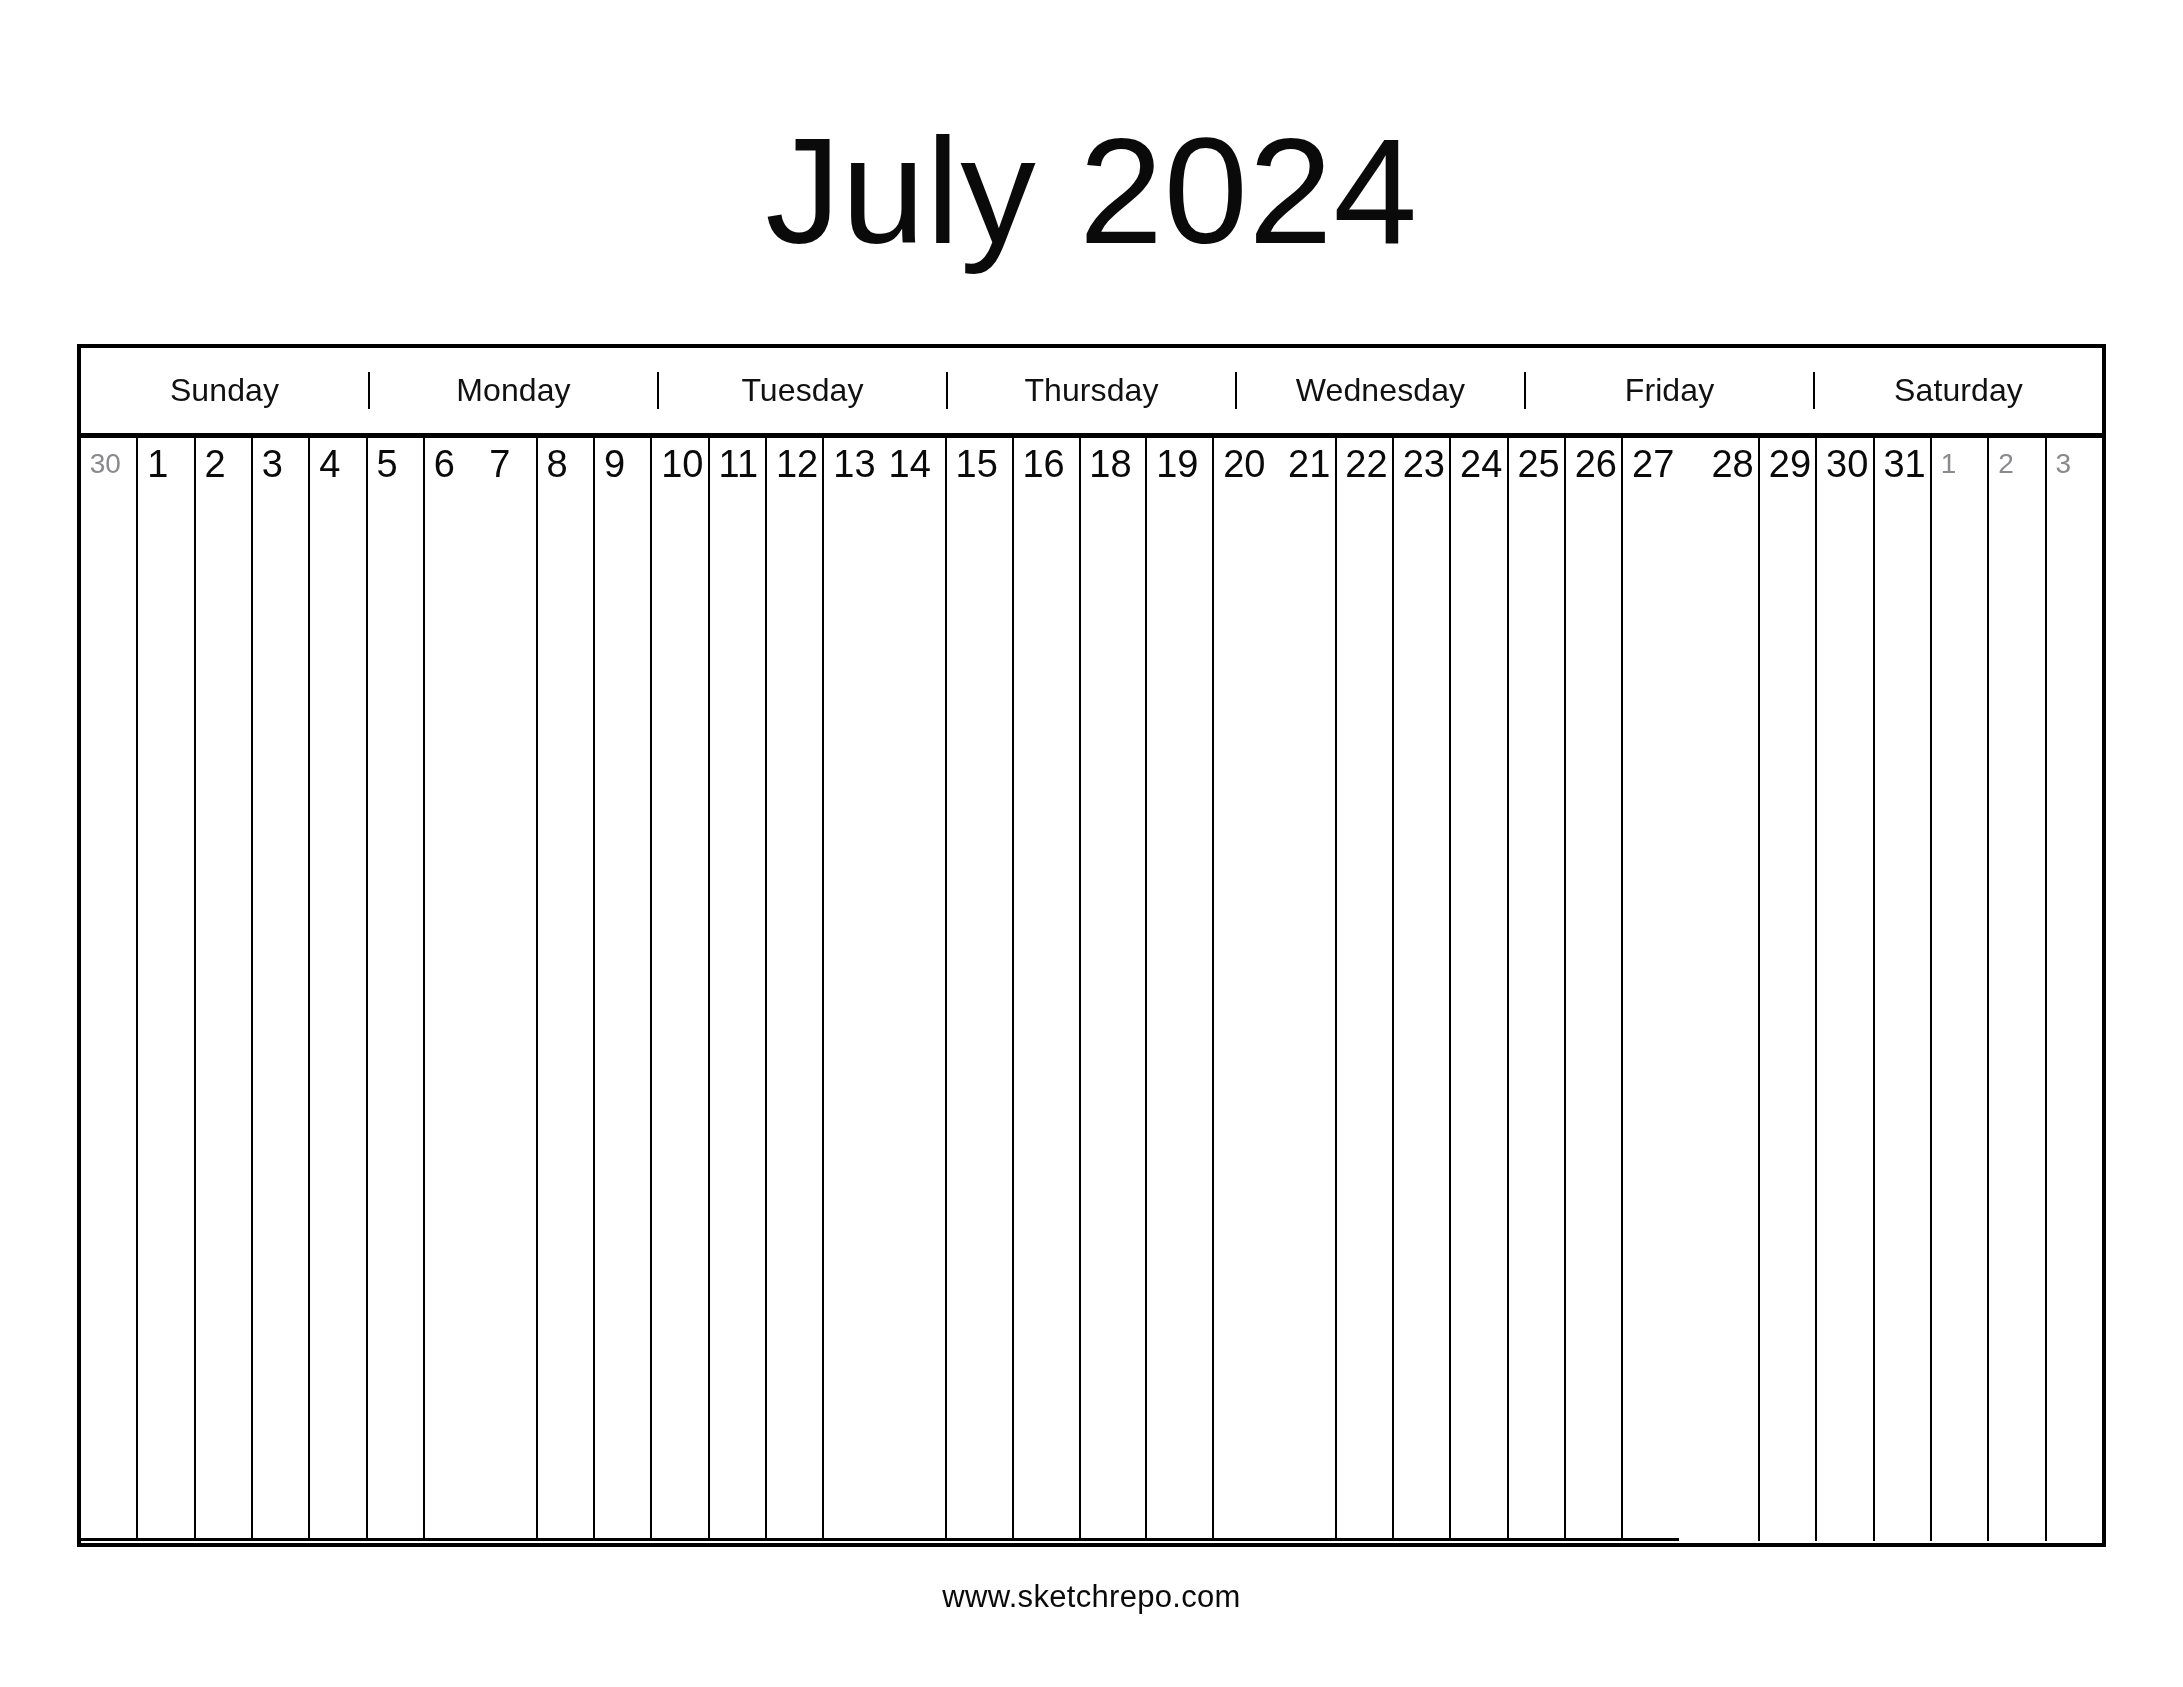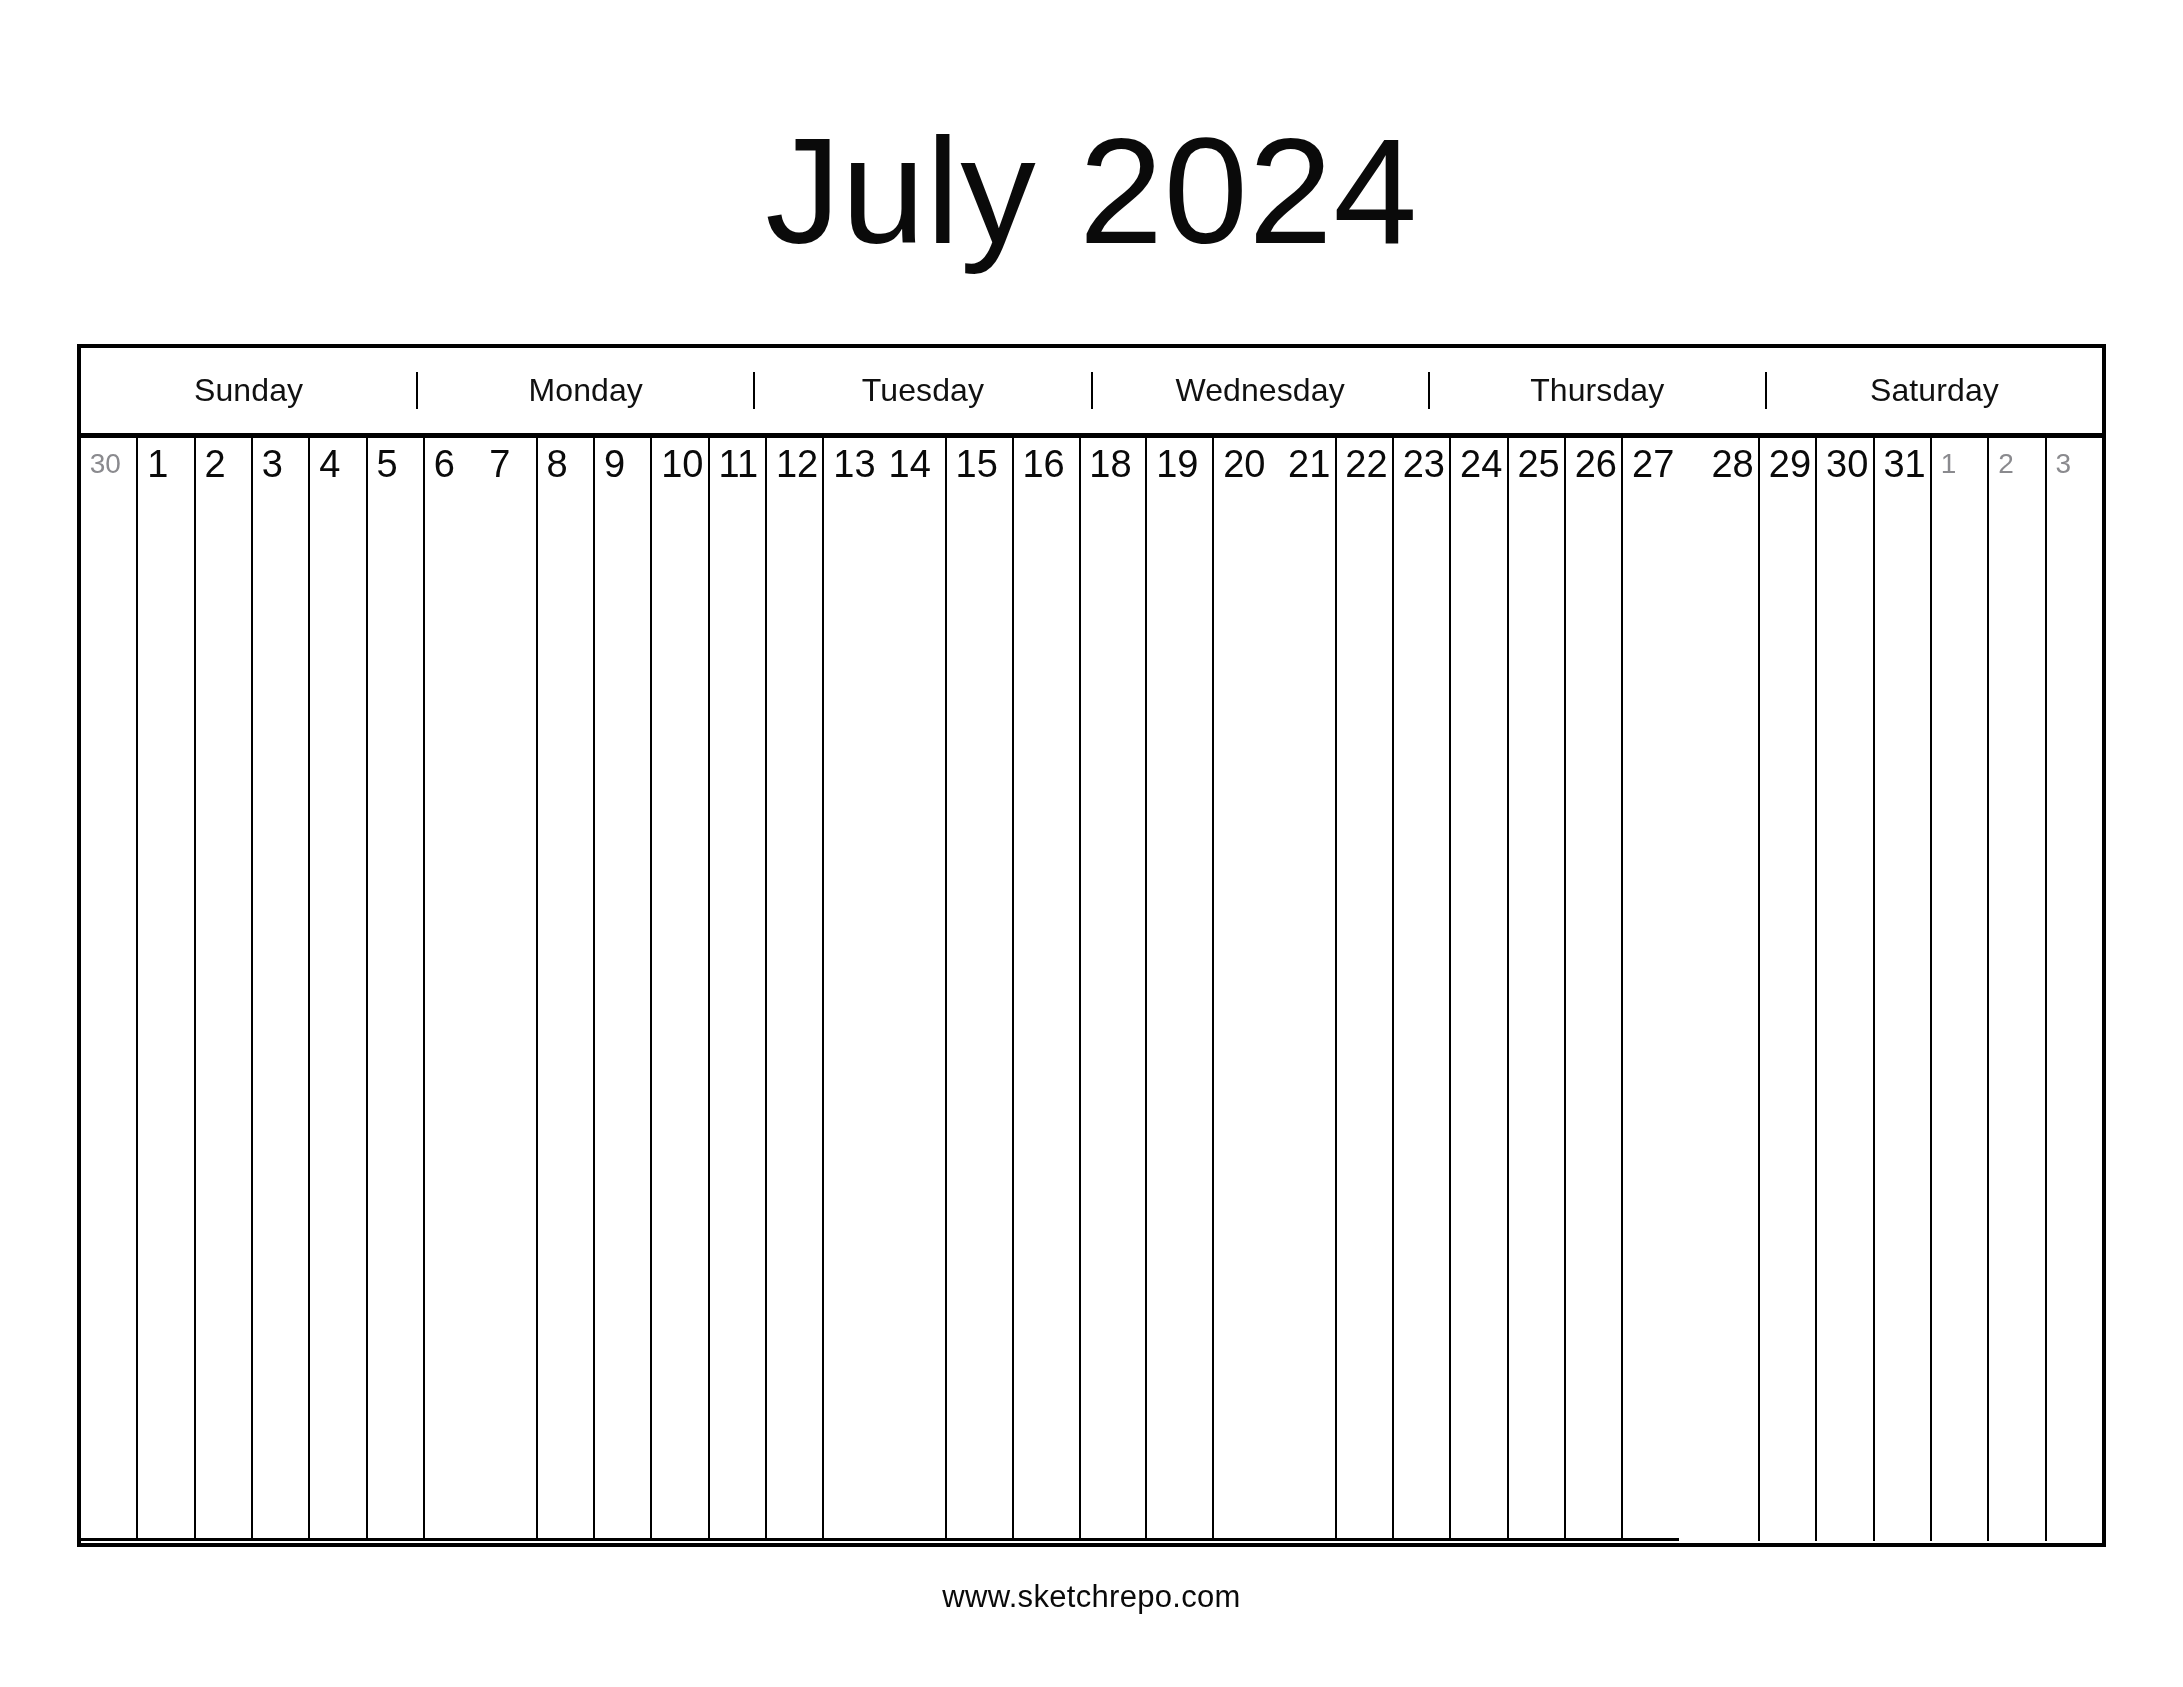--- a/index.html
+++ b/index.html
@@ -140,24 +140,27 @@
       <div class="weekday-cell">
         <span>Sunday</span>
       </div>
       <div class="weekday-cell">
         <span>Monday</span>
       </div>
       <div class="weekday-cell">
         <span>Tuesday</span>
       </div>
       <div class="weekday-cell">
+        <span>Thursday</span>
+      </div>
+      <div class="weekday-cell">
         <span>Wednesday</span>
       </div>
       <div class="weekday-cell">
-        <span>Thursday</span>
+        <span>Friday</span>
       </div>
       <div class="weekday-cell">
         <span>Saturday</span>
       </div>
     </div>
 
     <div class="weeks">
 
       <div class="week-row">
         <div class="day-cell muted">

